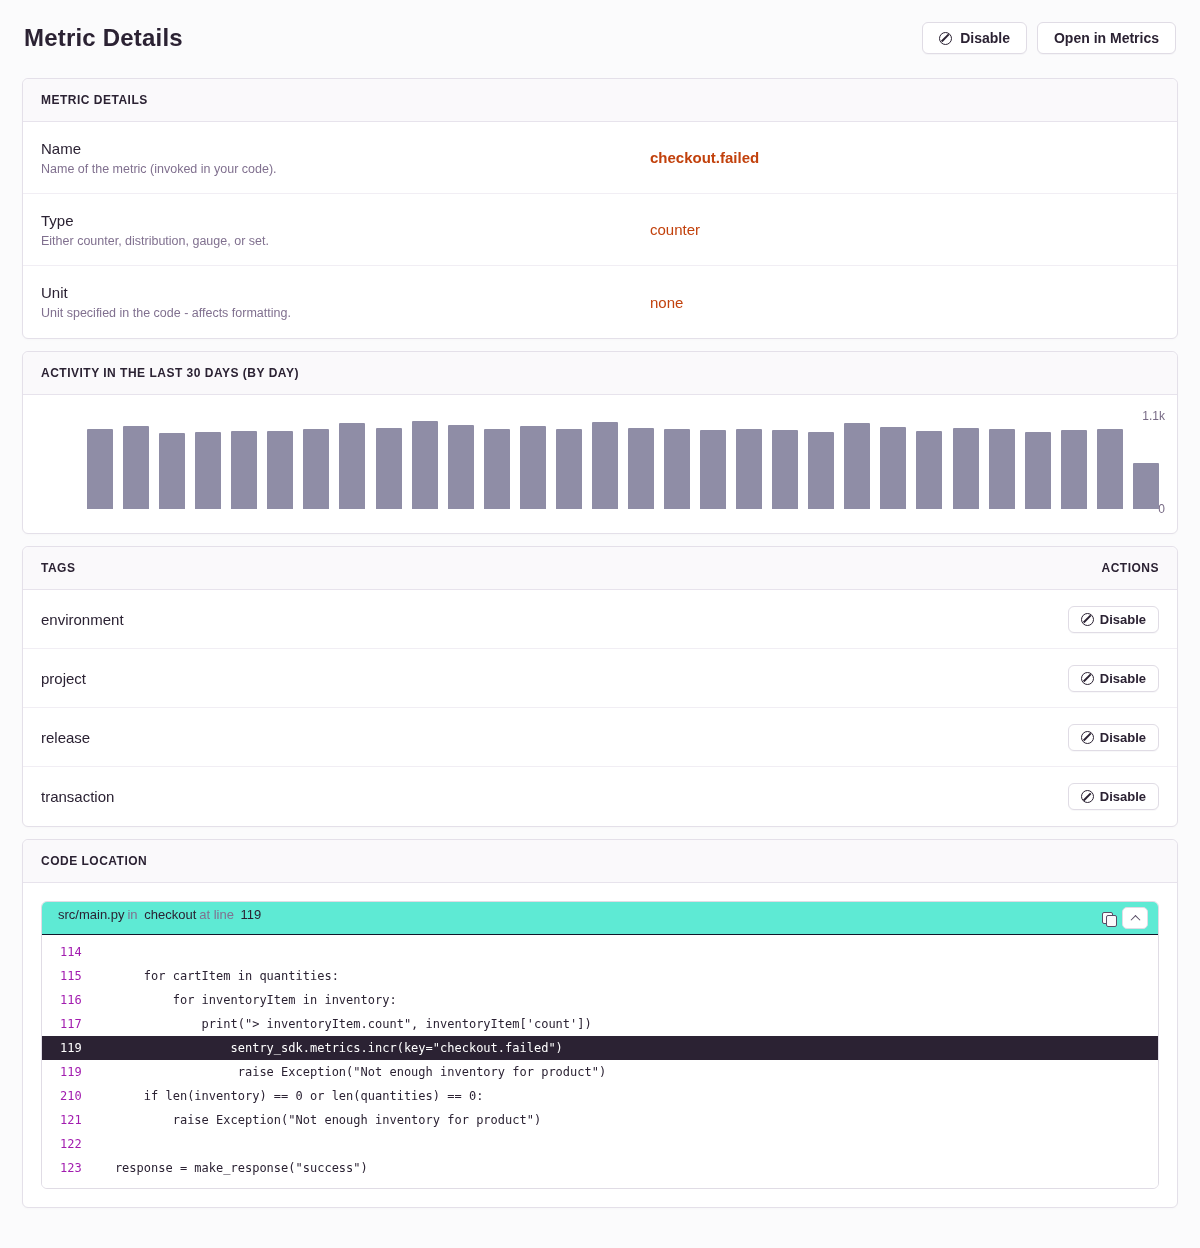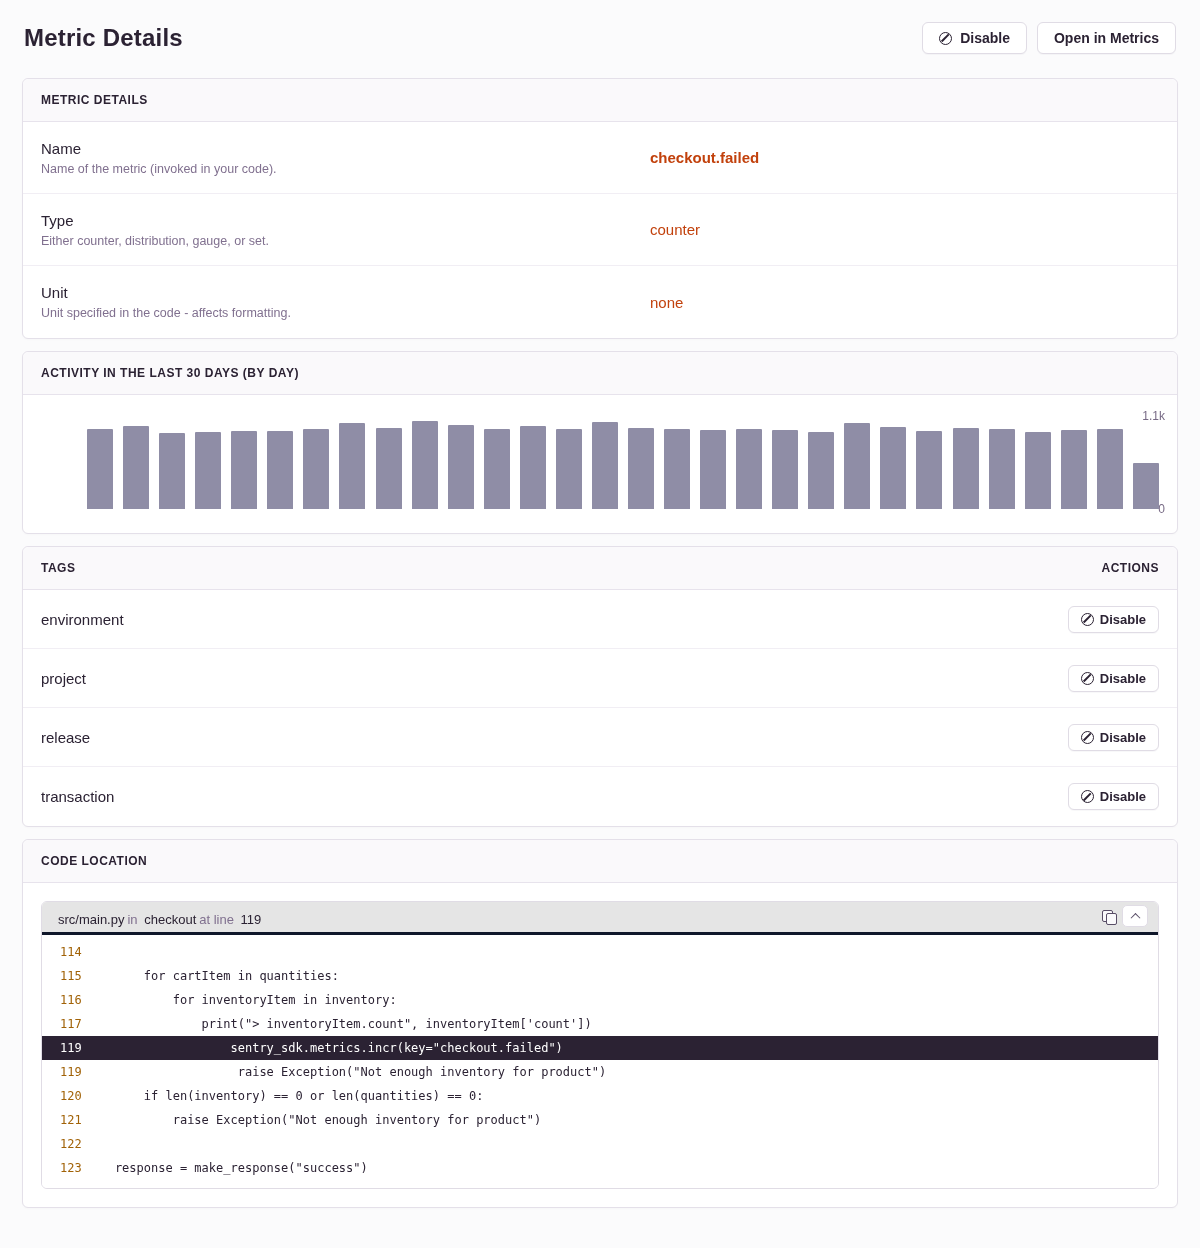--- a/index.html
+++ b/index.html
@@ -53,39 +53,39 @@
   .ytick-top { top: 14px; }
   .ytick-bottom { bottom: 17px; }
   
   .tag-row { display: flex; justify-content: space-between; align-items: center;
     height: 59px; padding: 0 18px; border-bottom: 1px solid #f1eef4; }
   .tag-row:last-child { border-bottom: none; }
   .tag-name { font-size: 15px; color: #2b2233; }
   
   .code-wrap { padding: 18px; }
   .code-frame { border: 1px solid #e0dce5; border-radius: 6px; overflow: hidden; }
-  .code-frame-header { display: flex; justify-content: space-between; align-items: flex-end;
-    background: #e5e5e5; border-bottom: 3px solid #0f172a; padding: 5px 10px 5px 16px; height: 33px; }
+  .code-frame-header { display: flex; justify-content: space-between; align-items: flex-start;
+    background: #5eead4; border-bottom: 1px solid #0f172a; padding: 5px 10px 5px 16px; height: 33px; }
   .code-path { font-size: 13px; color: #2b2233; }
   .code-path .muted { color: #80708f; }
   .code-path span { margin-right: 3px; }
   .frame-icons { display: flex; align-items: center; gap: 10px; }
   .icon-copy { position: relative; display: inline-block; width: 10px; height: 12px; cursor: pointer; }
   .icon-copy::before { content: ""; position: absolute; left: 0; top: 0; width: 9px; height: 10px;
     border: 1.5px solid #584d66; border-radius: 2px; background: #faf9fb; }
   .icon-copy::after { content: ""; position: absolute; left: 4px; top: 3px; width: 9px; height: 10px;
     border: 1.5px solid #584d66; border-radius: 2px; background: #faf9fb; }
   .chev-btn { width: 26px; height: 22px; background: #fff; border: 1px solid #e0dce5; border-radius: 5px;
     display: inline-flex; align-items: center; justify-content: center; cursor: pointer; }
   .chev-up { display: inline-block; width: 7px; height: 7px; border-left: 1.5px solid #584d66;
     border-top: 1.5px solid #584d66; transform: rotate(45deg) translate(1px,1px); }
   .code-lines { font-family: "DejaVu Sans Mono", "Liberation Mono", monospace; font-size: 12px;
     line-height: 24px; padding: 5px 0 8px 0; background: #fff; }
   .code-row { display: flex; white-space: pre; }
-  .code-gutter { flex: 0 0 44px; padding-left: 18px; color: #a16207; }
+  .code-gutter { flex: 0 0 44px; padding-left: 18px; color: #a21caf; }
   .code-text { color: #2b2233; }
   .code-row.highlight { background: #2b2233; }
   .code-row.highlight .code-gutter, .code-row.highlight .code-text { color: #ffffff; }
 </style>
 </head>
 <body>
 
 <div class="page-header">
   <h1 class="page-title">Metric Details</h1>
   <div class="header-actions">
@@ -226,20 +226,20 @@
             </span>
         </div>
       </div>
       <div class="code-lines" id="code-lines">
           <div class="code-row"><span class="code-gutter">114</span></div>
           <div class="code-row"><span class="code-gutter">115</span><span class="code-text">        for cartItem in quantities:</span></div>
           <div class="code-row"><span class="code-gutter">116</span><span class="code-text">            for inventoryItem in inventory:</span></div>
           <div class="code-row"><span class="code-gutter">117</span><span class="code-text">                print("&gt; inventoryItem.count", inventoryItem['count'])</span></div>
           <div class="code-row highlight"><span class="code-gutter">119</span><span class="code-text">                    sentry_sdk.metrics.incr(key="checkout.failed")</span></div>
           <div class="code-row"><span class="code-gutter">119</span><span class="code-text">                     raise Exception("Not enough inventory for product")</span></div>
-          <div class="code-row"><span class="code-gutter">120</span><span class="code-text">        if len(inventory) == 0 or len(quantities) == 0:</span></div>
+          <div class="code-row"><span class="code-gutter">210</span><span class="code-text">        if len(inventory) == 0 or len(quantities) == 0:</span></div>
           <div class="code-row"><span class="code-gutter">121</span><span class="code-text">            raise Exception("Not enough inventory for product")</span></div>
           <div class="code-row"><span class="code-gutter">122</span><span class="code-text"></span></div>
           <div class="code-row"><span class="code-gutter">123</span><span class="code-text">    response = make_response("success")</span></div>
         </div>
     </div>
   </div>
 </div>
 
 </body></html>

